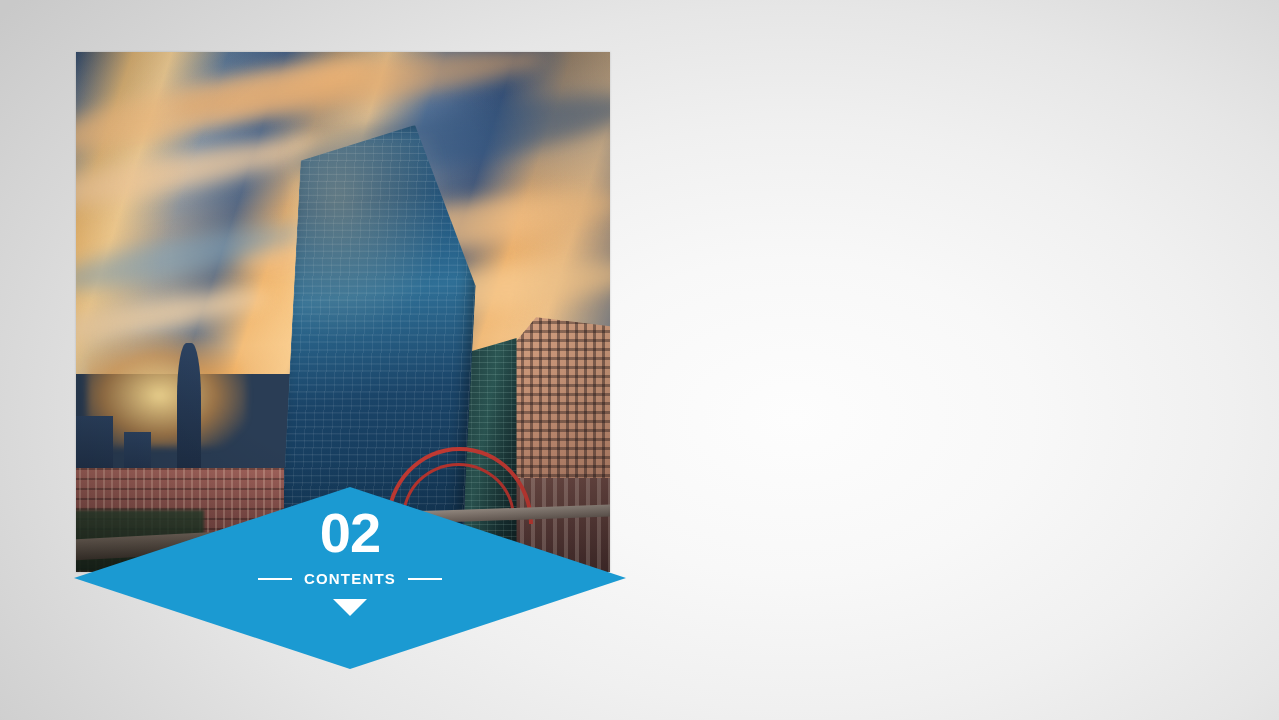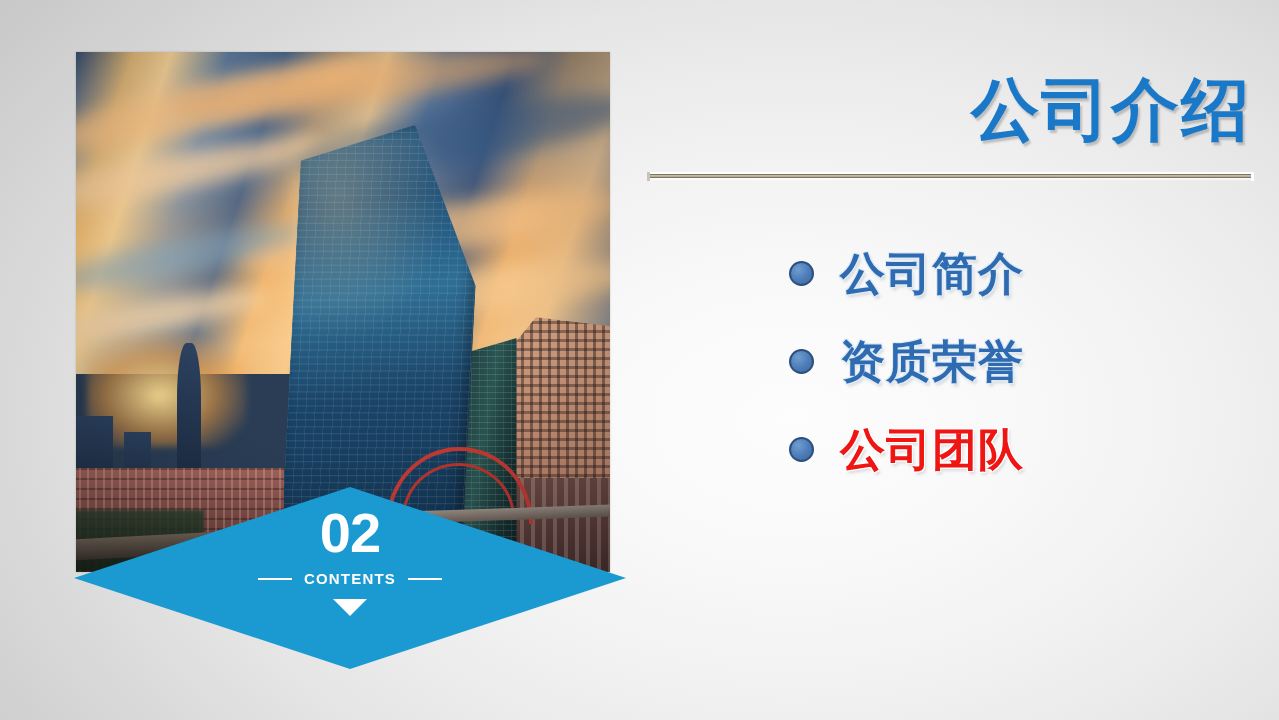--- a/index.html
+++ b/index.html
@@ -437,45 +437,14 @@
   <div class="diamond-content">
     <div class="number-04">02</div>
     <div class="contents-row">
       <span class="contents-rule"></span>
       <span class="contents-label">CONTENTS</span>
       <span class="contents-rule"></span>
     </div>
     <div class="down-triangle"></div>
   </div>
 
-  <div class="right-col">
-
-    <div class="slide-title">公司介绍</div>
-
-    <div class="divider">
-      <span class="d-top"></span>
-      <span class="d-core"></span>
-      <span class="d-bot"></span>
-      <span class="d-capL"></span>
-      <span class="d-capR"></span>
-    </div>
-
-    <div class="bullet-list">
-
-      <div class="bullet-item">
-        <span class="bullet-dot"></span>
-        <span class="bullet-text blue">公司简介</span>
-      </div>
-
-      <div class="bullet-item">
-        <span class="bullet-dot"></span>
-        <span class="bullet-text blue">资质荣誉</span>
-      </div>
-
-      <div class="bullet-item">
-        <span class="bullet-dot"></span>
-        <span class="bullet-text red">公司团队</span>
-      </div>
-
-    </div>
-  </div>
 
 </div>
 
 </body></html>

